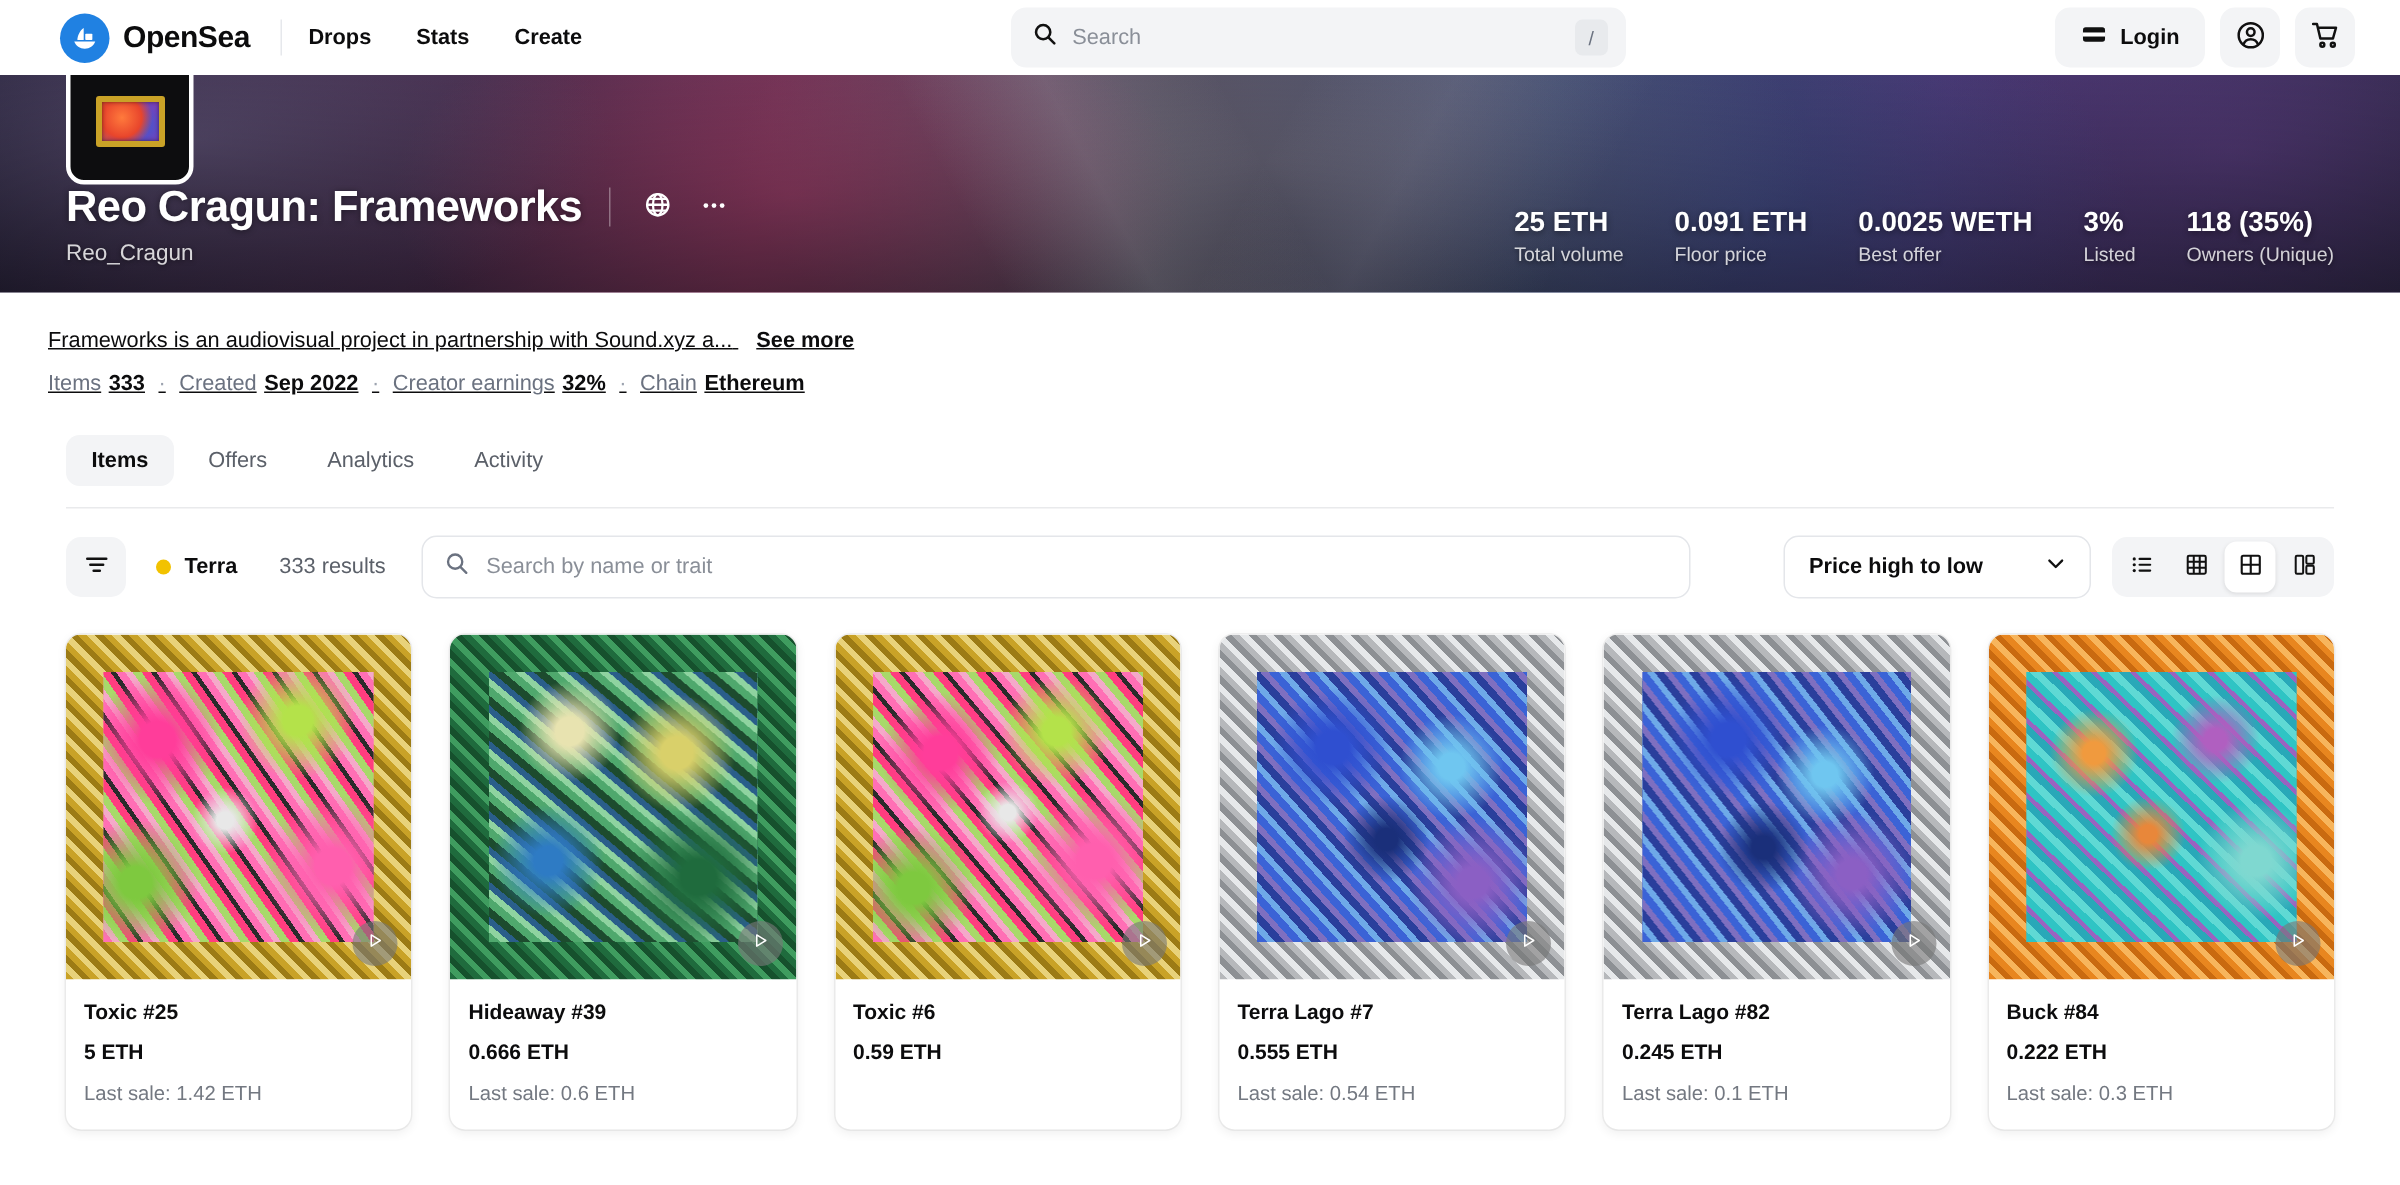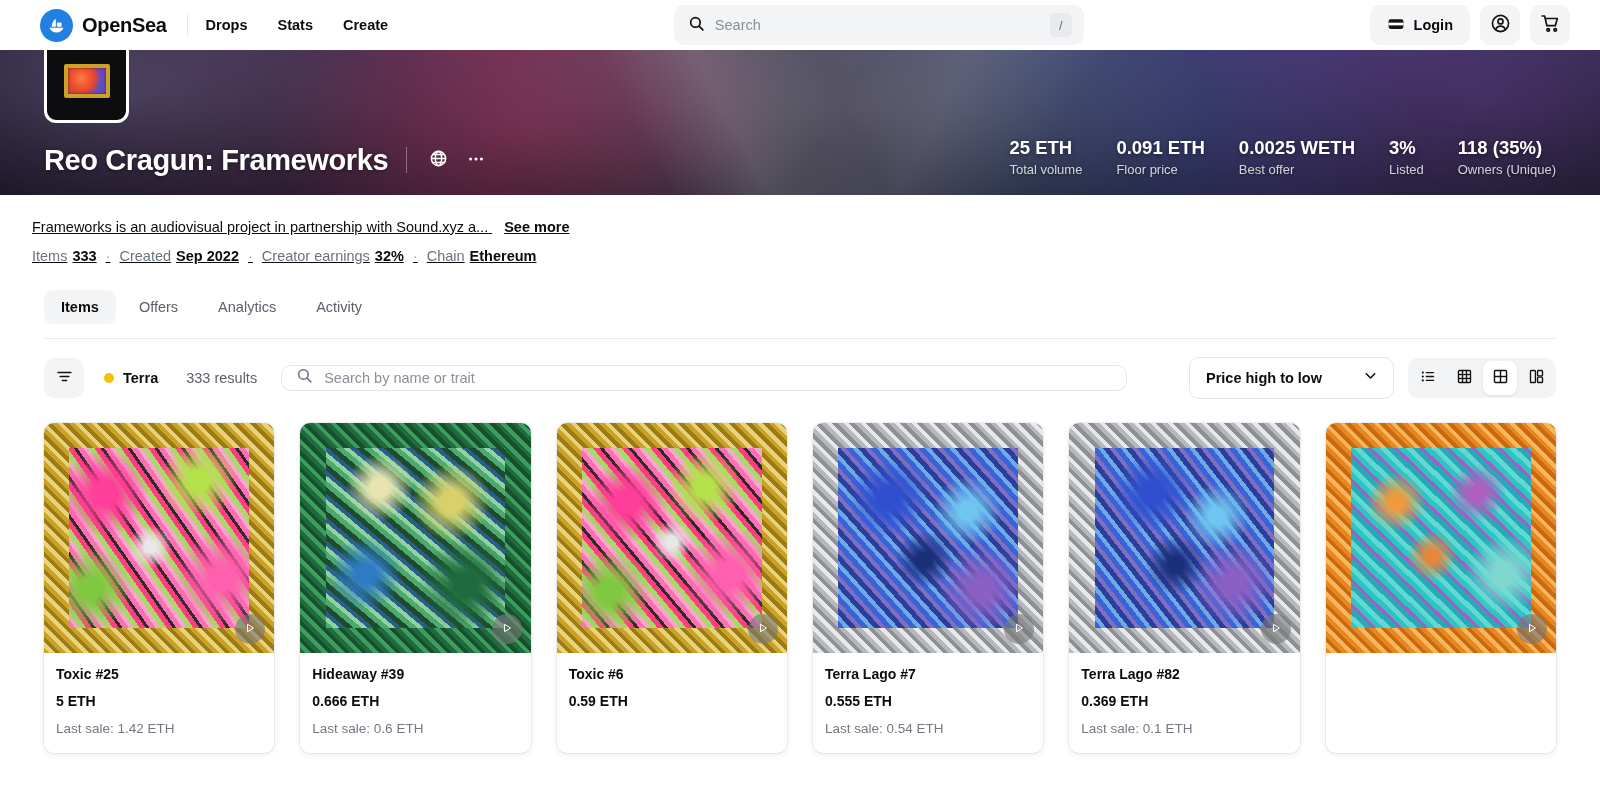--- a/index.html
+++ b/index.html
@@ -166,21 +166,21 @@
   .filter-btn {
     width: 40px; height: 40px; border-radius: 10px;
     background: #f3f4f6; border: none; cursor: pointer;
     display: flex; align-items: center; justify-content: center; flex: none;
   }
   .status-pill { display: flex; align-items: center; gap: 9px; padding-left: 6px; }
   .status-dot { width: 10px; height: 10px; border-radius: 50%; background: #f2c200; }
   .status-text { font-size: 14.5px; font-weight: bold; color: #0c0c0d; }
   .results-count { font-size: 14.5px; color: #5b6069; margin-left: 14px; white-space: nowrap; }
   .item-search {
-    flex: 1; height: 26px; max-width: 852px;
+    flex: 1; height: 42px; max-width: 852px;
     border: 1px solid #e4e6ea; border-radius: 10px;
     display: flex; align-items: center; gap: 11px;
     padding: 0 14px; background: #fff; margin-left: 10px;
   }
   .item-search-input {
     flex: 1; border: none; outline: none; background: transparent;
     font-size: 14.5px; font-family: inherit; color: #0c0c0d;
   }
   .item-search-input::placeholder { color: #8a8f98; }
   .sort-select {
@@ -314,20 +314,21 @@
         <button class="banner-icon-btn">
           <span>
             <svg width="20" height="20" viewBox="0 0 24 24" fill="#fff">
               <circle cx="5.5" cy="12" r="1.9"></circle>
                 <circle cx="12" cy="12" r="1.9"></circle>
                 <circle cx="18.5" cy="12" r="1.9"></circle>
             </svg>
           </span>
         </button>
       </div>
+      <div class="coll-creator">Reo_Cragun</div>
     </div>
 
     <div class="stats">
       <div class="stat">
         <div class="stat-val">25 ETH</div>
         <div class="stat-label">Total volume</div>
       </div>
       <div class="stat">
         <div class="stat-val">0.091 ETH</div>
         <div class="stat-label">Floor price</div>
@@ -574,21 +575,21 @@
       <div class="play-badge">
         <span>
           <svg width="12" height="12" viewBox="0 0 24 24" fill="none" stroke="#fff" stroke-width="2" stroke-linejoin="round">
             <polygon points="7,4.5 19,12 7,19.5"></polygon>
           </svg>
         </span>
       </div>
     </div>
     <div class="card-body">
       <div class="card-name">Terra Lago #82</div>
-      <div class="card-price">0.369 ETH</div>
+      <div class="card-price">0.245 ETH</div>
       <div class="card-last">Last sale: 0.1 ETH</div>
     </div>
   </div>
 
   <div class="card">
     <div class="card-media">
       <div class="frame" style="background:repeating-linear-gradient(45deg,#e8861f 0 4px,#f7b55c 4px 8px,#c96a10 8px 12px);"></div>
       <div class="frame-inner" style="background:
              radial-gradient(circle at 25% 30%, #f09a3e 0 4%, transparent 16%),
              radial-gradient(circle at 70% 25%, #b05fc0 0 4%, transparent 16%),
@@ -597,15 +598,20 @@
              repeating-linear-gradient(44deg,#2fc4c4 0 5px,#5fd9d4 5px 10px,#29a8b8 10px 15px,#9a63c0 15px 18px),
              #33c2c4;"></div>
       <div class="play-badge">
         <span>
           <svg width="12" height="12" viewBox="0 0 24 24" fill="none" stroke="#fff" stroke-width="2" stroke-linejoin="round">
             <polygon points="7,4.5 19,12 7,19.5"></polygon>
           </svg>
         </span>
       </div>
     </div>
+    <div class="card-body">
+      <div class="card-name">Buck #84</div>
+      <div class="card-price">0.222 ETH</div>
+      <div class="card-last">Last sale: 0.3 ETH</div>
+    </div>
   </div>
 
 </div>
 
 </body></html>

